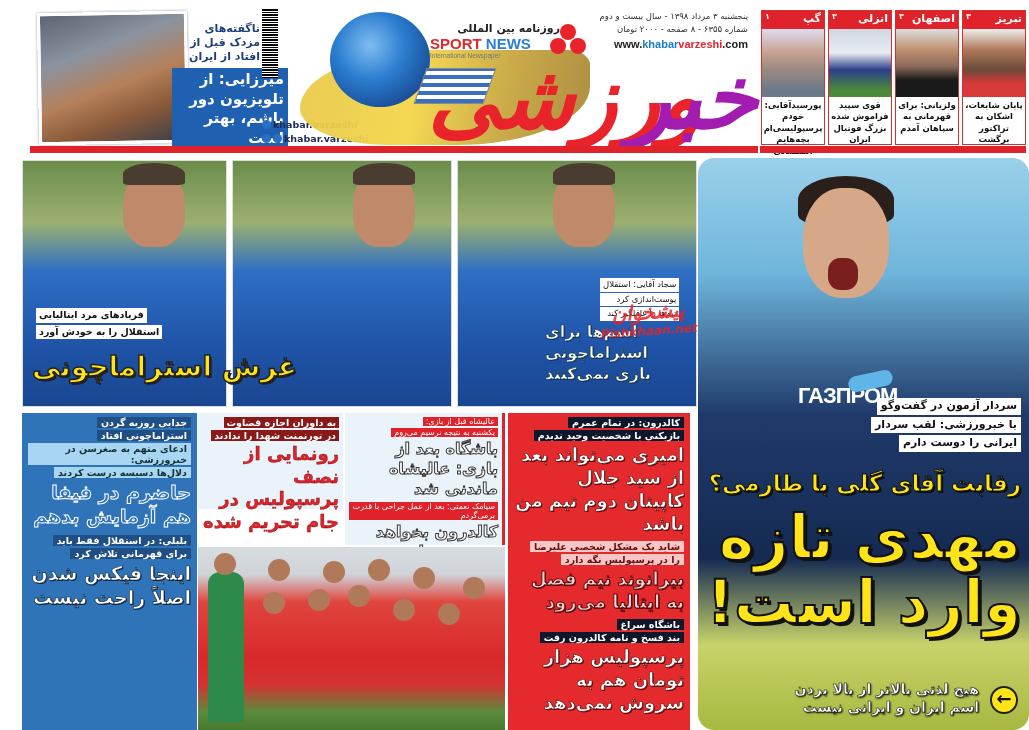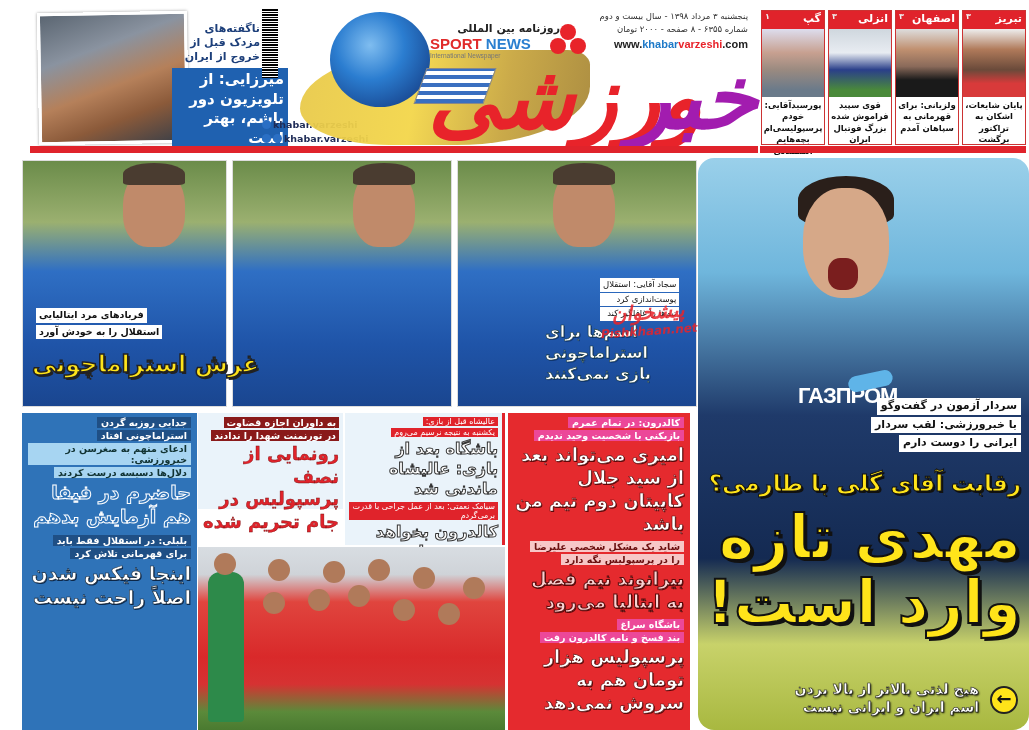--- a/index.html
+++ b/index.html
@@ -56,21 +56,21 @@
   .redrule { left: 0; top: 146px; width: 1029px; height: 7px; }
   .redrule .a { position: absolute; left: 30px; width: 728px; height: 7px; background: #e0232b; }
   .redrule .b { position: absolute; left: 760px; width: 266px; height: 7px; background: #e0232b; }
 
   
   .strama { left: 22px; top: 160px; width: 670px; height: 250px; }
   .sp { position: absolute; top: 0; height: 247px;
     background: linear-gradient(180deg,#6b8c4a 0%,#9bb070 25%,#2f6fc4 45%,#1f54a8 75%,#1a4690 100%); border: 1px solid #ddd; }
   .sp .face { position: absolute; width: 62px; height: 78px; border-radius: 45% 45% 40% 40%; background: #c08a6a; top: 8px; }
   .sp .hair { position: absolute; width: 62px; height: 22px; border-radius: 50% 50% 10% 10%; background: #4a3c30; top: 2px; }
-  .strama-title { left: 10px; top: 190px; font-size: 24px; font-weight: bold; color: #ffe41a; -webkit-text-stroke: 1.5px #222; text-shadow: 2px 2px 0 #222; direction: rtl; }
+  .strama-title { left: 10px; top: 190px; font-size: 28px; font-weight: bold; color: #ffe41a; -webkit-text-stroke: 1.5px #222; text-shadow: 2px 2px 0 #222; direction: rtl; }
   .strama-cap { left: 14px; top: 148px; font-size: 9.5px; font-weight: bold; color: #111; direction: rtl; line-height: 1.55; }
   .strama-cap span { display: block; background: #fff; padding: 0 3px; margin-bottom: 2px; width: fit-content; margin-right: auto; }
   .side-cap { left: 600px; top: 278px; font-size: 8.5px; color: #111; direction: rtl; line-height: 1.6; }
   .side-cap span { display: block; background: #fff; padding: 0 3px; margin-bottom: 1px; text-align: right; }
   .side-head { left: 545px; top: 322px; width: 140px; font-size: 16px; font-weight: bold; color: #fff; -webkit-text-stroke: .6px #133; text-shadow: 1px 1px 0 #123a80; line-height: 1.3; direction: rtl; text-align: left; }
   .watermark { left: 600px; top: 300px; font-size: 12px; font-weight: bold; color: #e8232a; font-style: italic; opacity: .85; transform: rotate(-4deg); }
   .watermark .fa { font-size: 20px; display: block; margin-left: 12px; }
 
   
   .azmoun { left: 698px; top: 158px; width: 331px; height: 572px;
@@ -102,35 +102,35 @@
   .col-alishah { left: 345px; top: 413px; width: 160px; height: 132px; background: #eaf3fa; padding: 4px; border-right: 3px solid #e0232b; }
   .col-alishah .k span { background: #e0232b; color: #fff; font-size: 8px; display: block; width: fit-content; margin-left: auto; padding: 0 3px; margin-bottom: 2px; }
   .col-alishah .h { font-size: 16px; font-weight: bold; color: #fff; -webkit-text-stroke: 1px #333; line-height: 1.25; margin-bottom: 3px; }
 
   .team-photo { left: 198px; top: 547px; width: 307px; height: 183px;
     background: linear-gradient(180deg,#d8dde2 0%,#cfd3d8 15%,#e0453e 30%,#d9292a 60%,#d63232 75%,#5b8a3a 90%,#4a7a30 100%); }
   .team-photo .pl { position: absolute; width: 22px; height: 22px; border-radius: 50%; background: #b07a5a; }
   .team-photo .gk { position: absolute; left: 10px; top: 25px; width: 36px; height: 150px; background: #2d8a4a; border-radius: 12px 12px 4px 4px; }
 
   .col-red { left: 508px; top: 413px; width: 182px; height: 317px; background: #e52a2e; padding: 4px 6px; }
-  .col-red .k span { background: #ec4899; color: #fff; font-size: 9.5px; font-weight: bold; }
+  .col-red .k span { background: #0f172a; color: #fff; font-size: 9.5px; font-weight: bold; }
   .col-red .k.pink span { background: #f7c7c7; color: #6a0f0f; }
   .col-red .h { font-size: 18px; font-weight: bold; color: #fff; -webkit-text-stroke: .6px #5a0a0a; text-shadow: 1px 1px 0 #5a0a0a; line-height: 1.28; margin: 2px 0 6px; }
   .col-red .h.pink { color: #f9d4d4; -webkit-text-stroke: 1px #5a0a0a; }
 
   .pg { font-size: 7px; color: #eee; margin-bottom: 3px; text-align: left; }
 </style>
 </head>
 <body>
 
 <div id="masthead" class="abs">
 
   <div class="abs topstory">
     <div class="abs photo"></div>
-    <div class="abs kicker rtl">ناگفته‌های مزدک قبل از خروج از ایران</div>
+    <div class="abs kicker rtl">ناگفته‌های مزدک قبل از افتاد از ایران</div>
     <div class="abs headline-box">
       <div class="abs headline rtl">میرزایی: از تلویزیون دور باشم، بهتر است</div>
     </div>
   </div>
 
   <div class="abs barcode"></div>
   <div class="abs social">
     <div><span class="ico"></span><span>khabar.varzeshi</span></div>
     <div><span class="ico"></span><span class="ico"></span><span>khabar.varzeshi</span></div>
   </div>

